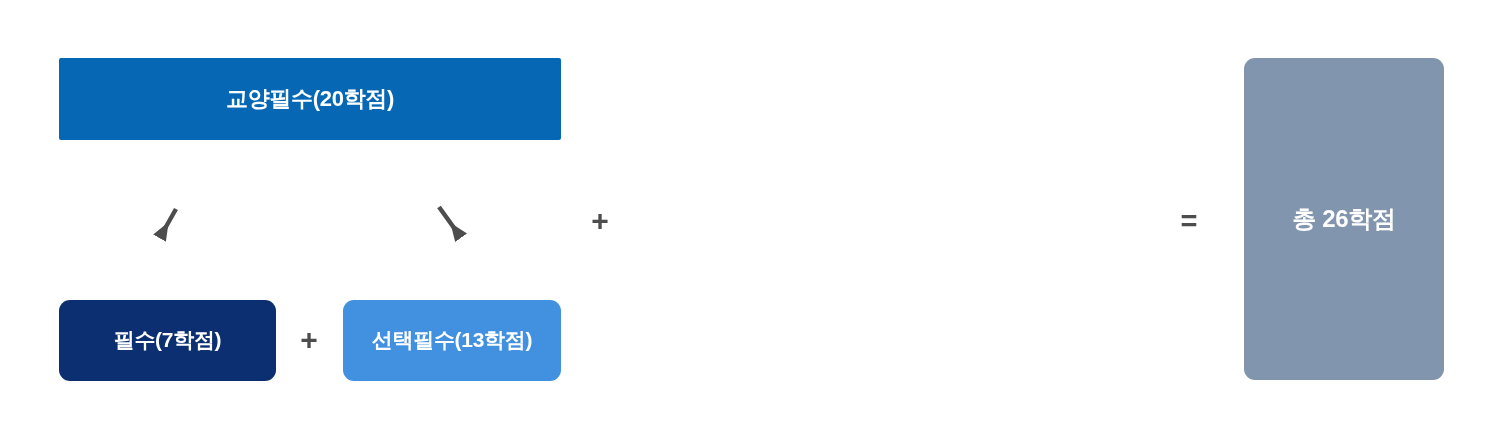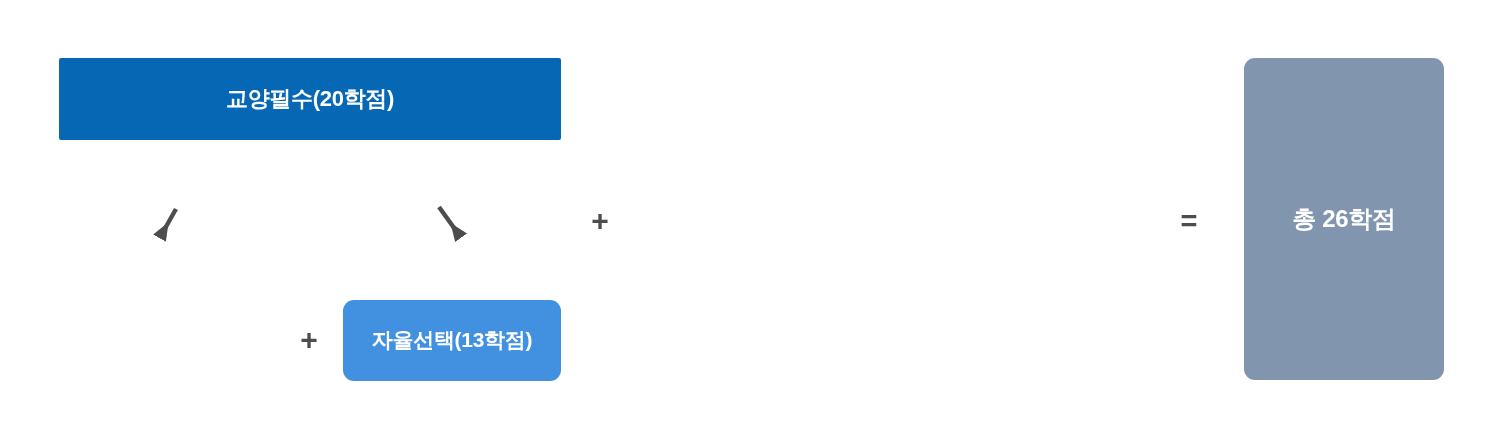--- a/index.html
+++ b/index.html
@@ -131,25 +131,28 @@
         <path d="M 0 2.1 L 4.2 0.45 L 4.2 3.75 Z" fill="#4d4d4d"></path>
       </marker>
       <marker id="arrowhead-dr" markerWidth="4.2" markerHeight="4.2" refX="2.6" refY="2.1" orient="auto" markerUnits="strokeWidth">
         <path d="M 0 2.1 L 4.2 0.45 L 4.2 3.75 Z" fill="#4d4d4d"></path>
       </marker>
     </defs>
     <line x1="176" y1="209" x2="163" y2="232" stroke="#4d4d4d" stroke-width="4.4" stroke-linecap="butt" marker-end="url(#arrowhead-dl)"></line>
     <line x1="439" y1="207" x2="457" y2="232" stroke="#4d4d4d" stroke-width="4.4" stroke-linecap="butt" marker-end="url(#arrowhead-dr)"></line>
   </svg>
 
+  <div class="node-box" id="box-required">
+    <span>필수(7학점)</span>
+  </div>
 
   <div class="operator" id="operator-plus-bottom">+</div>
 
   <div class="node-box" id="box-elective-required">
-    <span>자율선택(13학점)</span>
+    <span>선택필수(13학점)</span>
   </div>
 
   <div class="operator" id="operator-plus-middle">+</div>
 
 
   <div class="operator" id="operator-equals">=</div>
 
   <div class="node-box" id="box-total">
     <span>총 26학점</span>
   </div>

